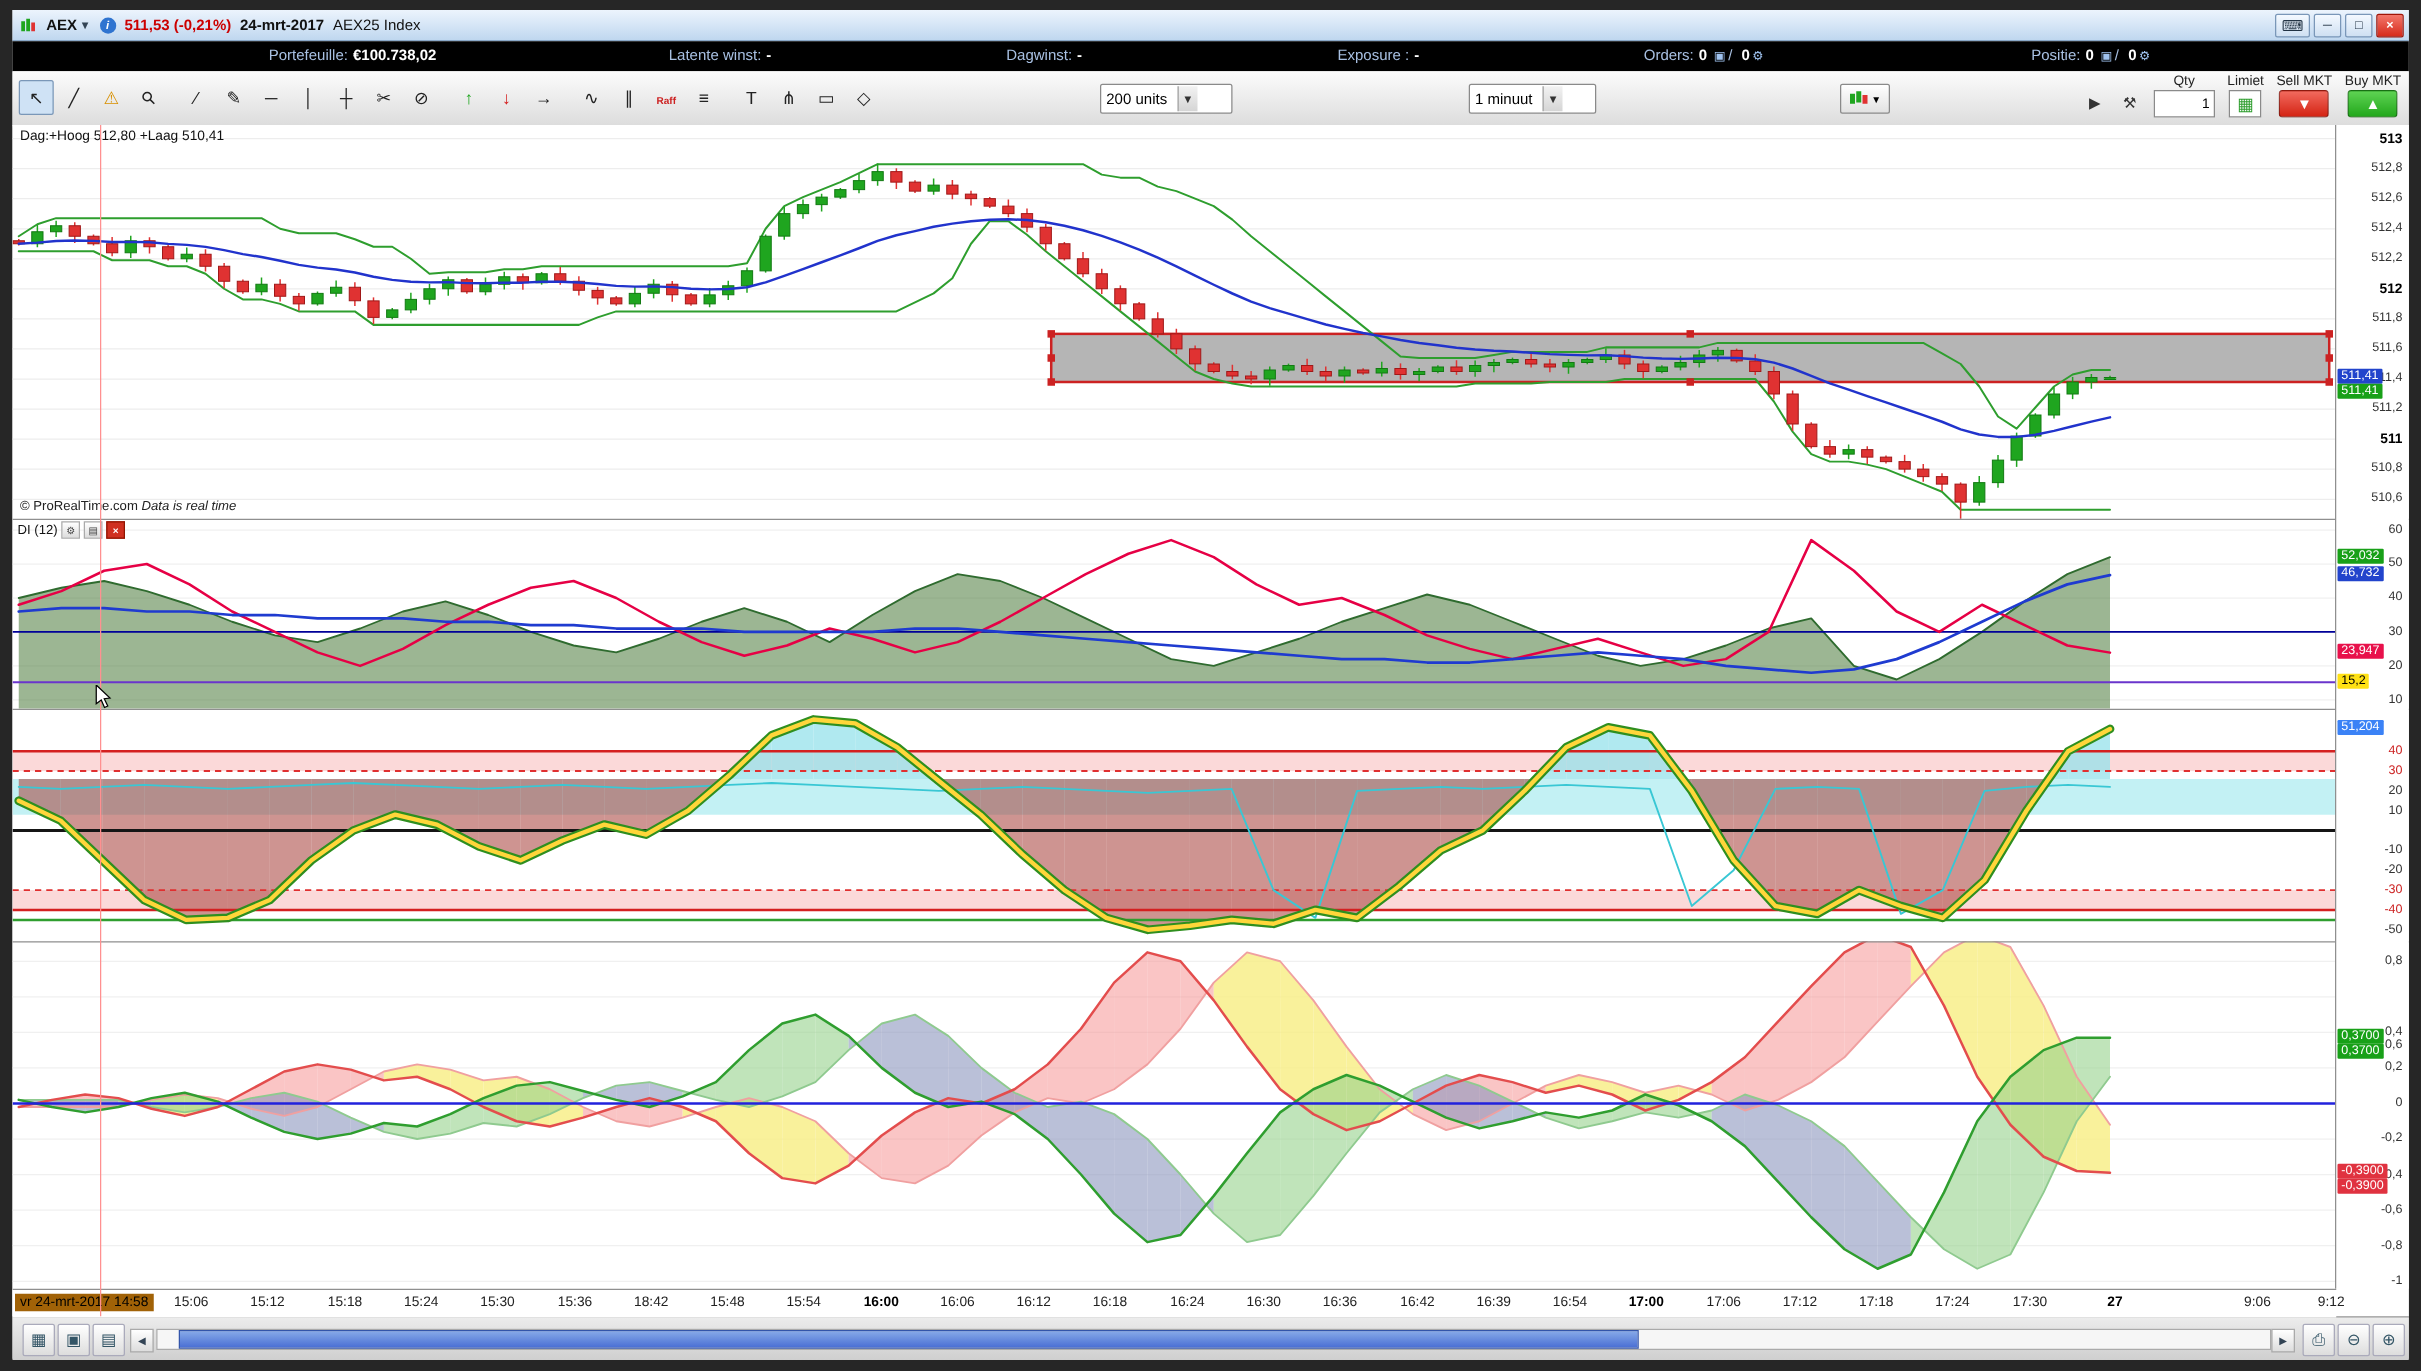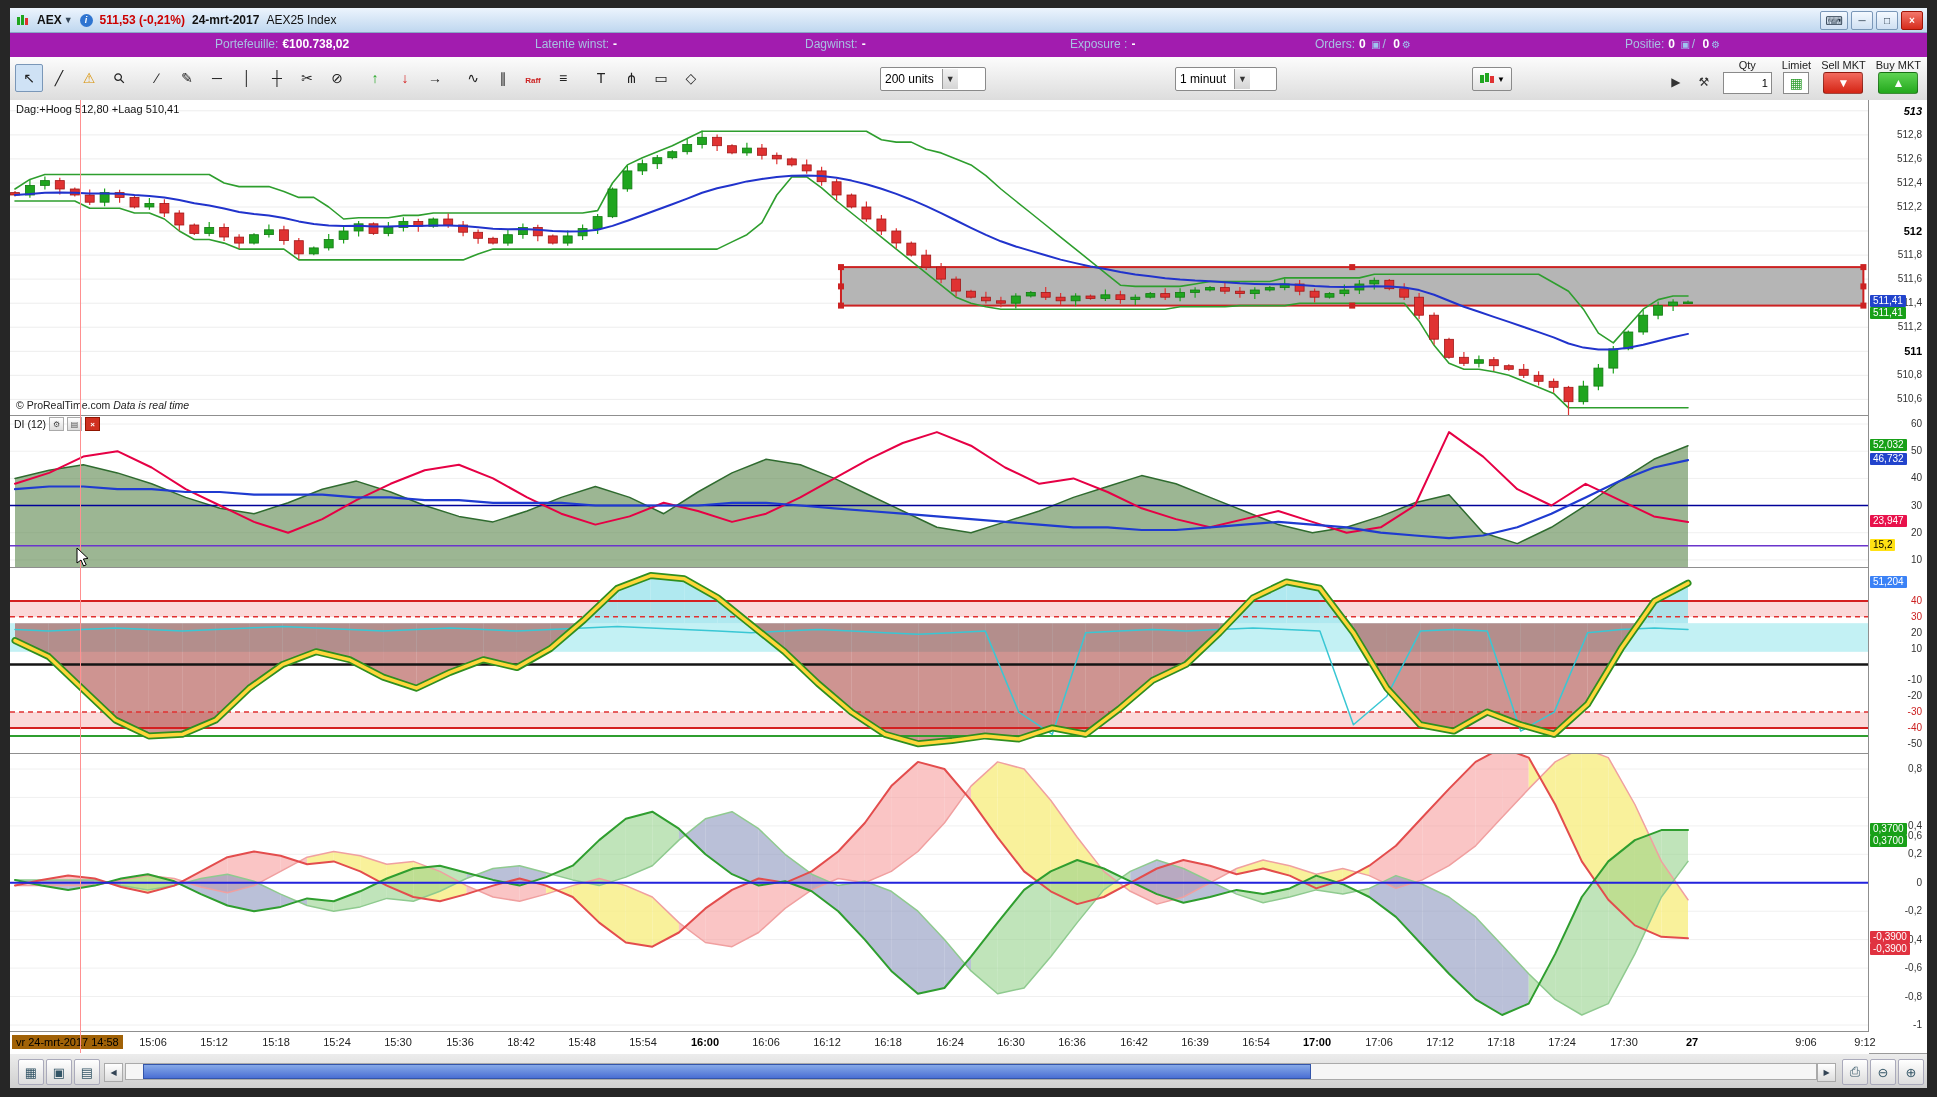--- a/index.html
+++ b/index.html
@@ -18,21 +18,21 @@
             display:inline-flex;align-items:center;justify-content:center;font-style:italic;}
   .tb-price{color:#cc0000;font-weight:bold;}
   .tb-date{font-weight:bold;}
   .tb-btns{position:absolute;right:4px;top:3px;display:flex;gap:3px;}
   .wbtn{width:20px;height:17px;border:1px solid #7a97b8;border-radius:2px;background:linear-gradient(#f4f9ff,#cfe0f2);
         font-size:10px;display:inline-flex;align-items:center;justify-content:center;color:#234;cursor:default;}
   .wbtn.kb{width:26px;font-size:12px;}
   .wbtn.close{background:linear-gradient(#f3776b,#d62b1c);color:#fff;border-color:#a01508;font-weight:bold;}
 
   
-  .accountbar{height:24px;background:#a21caf;position:relative;font-size:12px;}
+  .accountbar{height:24px;background:#000000;position:relative;font-size:12px;}
   .acc{position:absolute;top:4px;white-space:nowrap;}
   .acc .lab{color:#a8c0e2;}
   .acc .val{color:#ffffff;font-weight:bold;margin-left:4px;}
   .acc .mic{color:#9fc2ef;font-size:10px;margin:0 2px;}
 
   
   .toolbar{height:44px;background:linear-gradient(#fcfcfc,#dcdcdc);border-bottom:1px solid #9a9a9a;
            display:flex;align-items:center;position:relative;padding-left:4px;}
   .tool{width:26px;height:26px;margin:0 1px;border:1px solid transparent;border-radius:2px;color:#222;
         display:inline-flex;align-items:center;justify-content:center;font-size:14px;cursor:default;}
@@ -693,21 +693,21 @@
           <polyline points="5.0,126.9 31.6,132.6 58.1,136.9 84.7,132.6 111.2,125.5 137.8,121.2 164.3,128.3 190.9,141.1 217.4,152.5 244.0,158.2 270.6,153.9 297.1,145.4 323.7,148.2 350.2,138.3 376.8,125.5 403.3,115.5 429.9,112.7 456.4,119.8 483.0,126.9 509.6,132.6 536.1,124.1 562.7,112.7 589.2,87.1 615.8,65.8 642.3,58.7 668.9,75.7 695.4,101.3 722.0,121.2 748.6,132.6 775.1,128.3 801.7,138.3 828.2,158.2 854.8,186.6 881.3,217.9 907.9,240.7 934.4,235.0 961.0,203.7 987.6,169.6 1014.1,136.9 1040.7,118.4 1067.2,107.0 1093.8,115.5 1120.3,128.3 1146.9,141.1 1173.4,149.7 1200.0,144.0 1226.6,136.9 1253.1,141.1 1279.7,135.4 1306.2,122.6 1332.8,131.2 1359.3,144.0 1385.9,163.9 1412.4,192.3 1439.0,220.8 1465.6,246.4 1492.1,262.0 1518.7,250.6 1545.2,200.9 1571.8,144.0 1598.3,108.4 1624.9,87.1 1651.4,77.1 1678.0,77.1" fill="none" stroke="#2f9e2f" stroke-width="2" stroke-linejoin="round" stroke-linecap="round"></polyline>
           <line x1="0.0" y1="129.8" x2="1859.0" y2="129.8" stroke="#2222dd" stroke-width="2"></line>
         </svg>
   </div>
 
   <div class="hsep" style="top:407px"></div>
   <div class="hsep" style="top:559px"></div>
   <div class="hsep" style="top:745px"></div>
 
   <div id="scale-col">
-        <div class="tick bold" style="top:5px;font-style:italic;">513</div>
+        <div class="tick bold" style="top:5px;">513</div>
         <div class="tick" style="top:29px;">512,8</div>
         <div class="tick" style="top:53px;">512,6</div>
         <div class="tick" style="top:77px;">512,4</div>
         <div class="tick" style="top:101px;">512,2</div>
         <div class="tick bold" style="top:125px;">512</div>
         <div class="tick" style="top:149px;">511,8</div>
         <div class="tick" style="top:173px;">511,6</div>
         <div class="tick" style="top:197px;">511,4</div>
         <div class="tick" style="top:221px;">511,2</div>
         <div class="tick bold" style="top:245px;">511</div>

